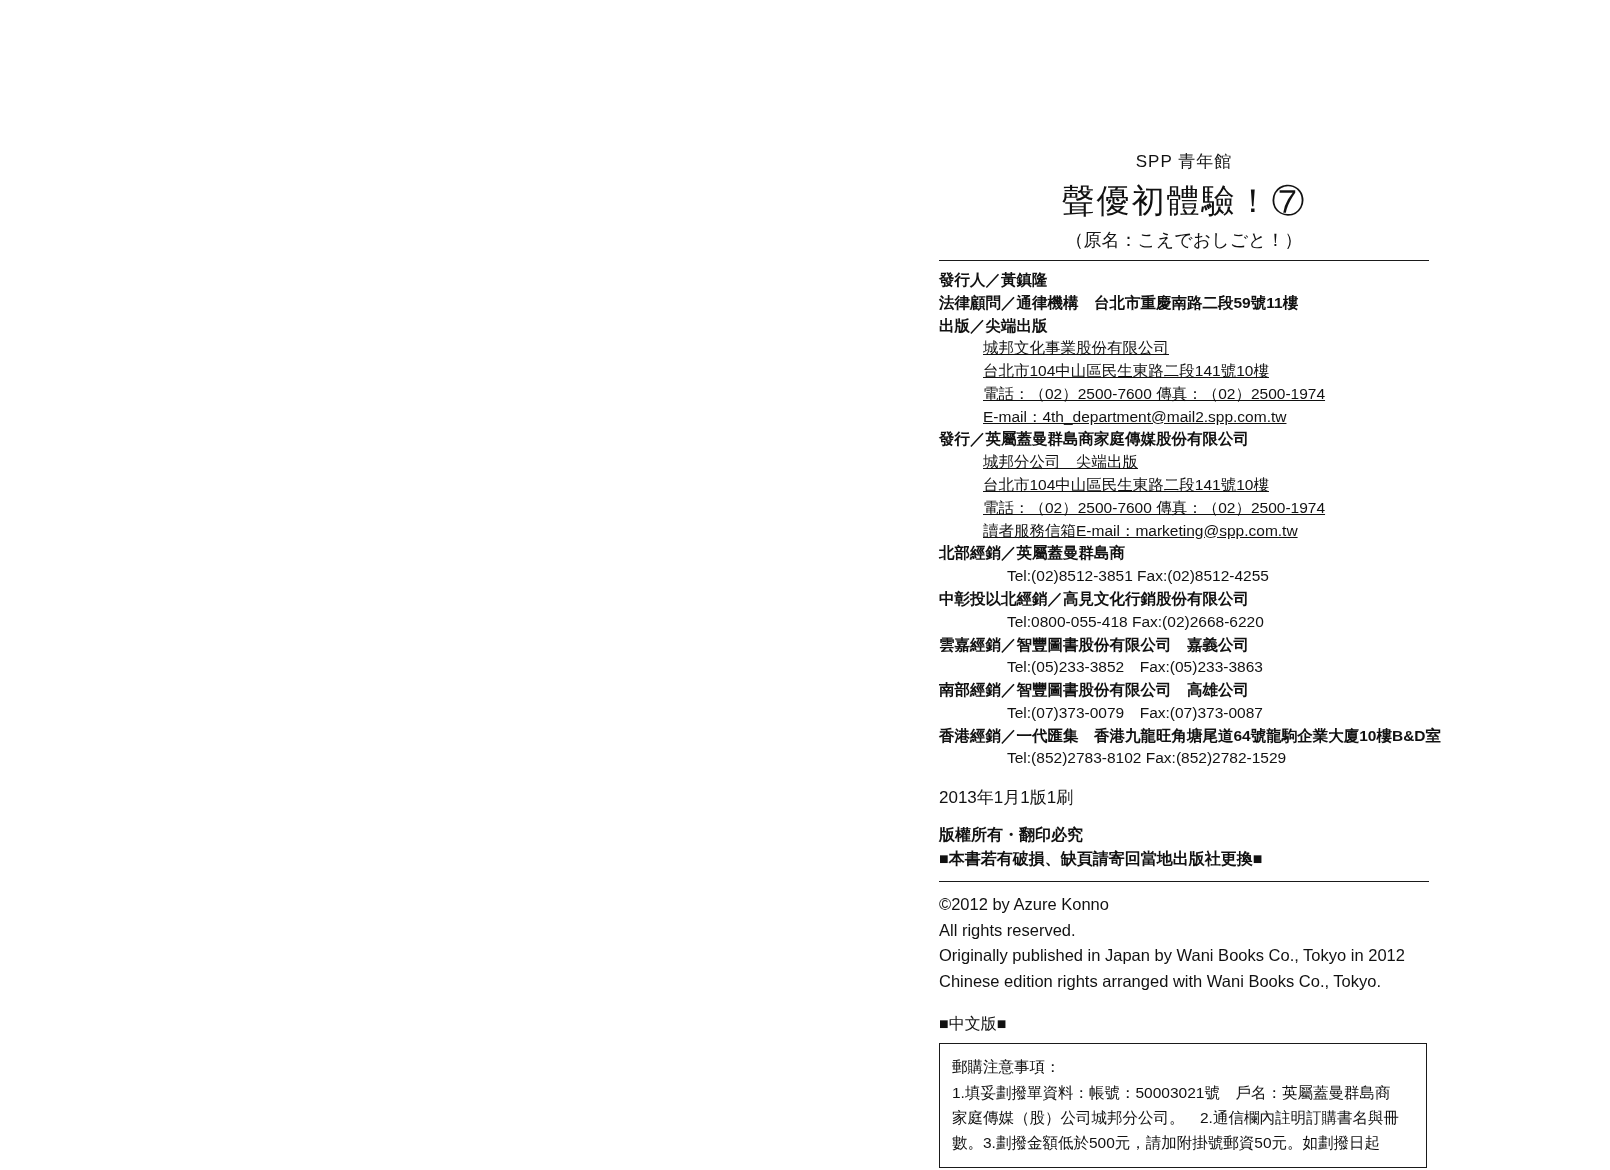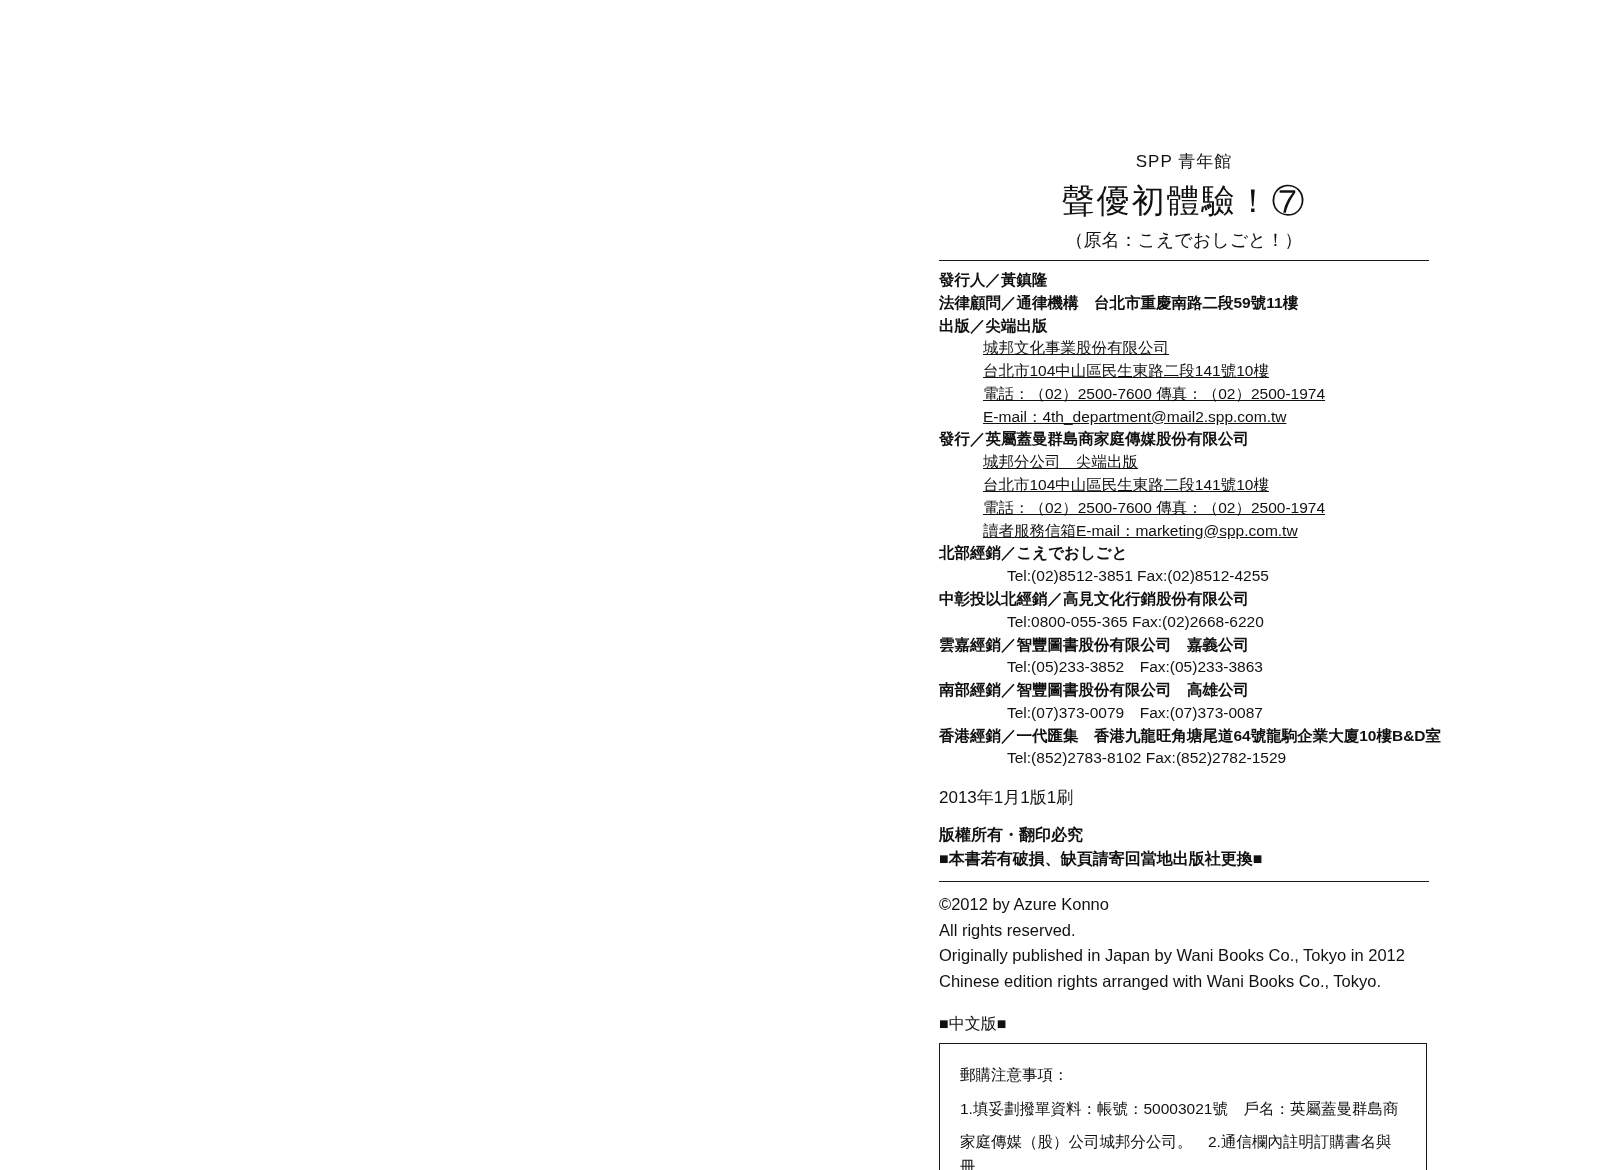--- a/index.html
+++ b/index.html
@@ -100,21 +100,21 @@
     margin-bottom: 8px;
   }
   .notice-box {
     border: 1px solid #1a1a1a;
     padding: 10px 12px 12px 12px;
     font-size: 15.5px;
     line-height: 1.62;
     width: 462px;
   }
   .notice-box div {
-    margin: 8px;
+    margin: 0;
   }
 </style>
 </head>
 <body>
 
 <div class="page">
   <div class="colophon">
 
     <div class="imprint">SPP 青年館</div>
     <div class="title">聲優初體驗！⑦</div>
@@ -128,24 +128,24 @@
       <div class="row lbl">出版／尖端出版</div>
       <div class="row ind1">城邦文化事業股份有限公司</div>
       <div class="row ind1">台北市104中山區民生東路二段141號10樓</div>
       <div class="row ind1">電話：（02）2500-7600 傳真：（02）2500-1974</div>
       <div class="row ind1">E-mail：4th_department@mail2.spp.com.tw</div>
       <div class="row lbl">發行／英屬蓋曼群島商家庭傳媒股份有限公司</div>
       <div class="row ind1">城邦分公司　尖端出版</div>
       <div class="row ind1">台北市104中山區民生東路二段141號10樓</div>
       <div class="row ind1">電話：（02）2500-7600 傳真：（02）2500-1974</div>
       <div class="row ind1">讀者服務信箱E-mail：marketing@spp.com.tw</div>
-      <div class="row lbl">北部經銷／こえでおしごと</div>
+      <div class="row lbl">北部經銷／英屬蓋曼群島商</div>
       <div class="row ind2">Tel:(02)8512-3851 Fax:(02)8512-4255</div>
       <div class="row lbl">中彰投以北經銷／高見文化行銷股份有限公司</div>
-      <div class="row ind2">Tel:0800-055-365 Fax:(02)2668-6220</div>
+      <div class="row ind2">Tel:0800-055-418 Fax:(02)2668-6220</div>
       <div class="row lbl">雲嘉經銷／智豐圖書股份有限公司　嘉義公司</div>
       <div class="row ind2">Tel:(05)233-3852　Fax:(05)233-3863</div>
       <div class="row lbl">南部經銷／智豐圖書股份有限公司　高雄公司</div>
       <div class="row ind2">Tel:(07)373-0079　Fax:(07)373-0087</div>
       <div class="row lbl">香港經銷／一代匯集　香港九龍旺角塘尾道64號龍駒企業大廈10樓B&amp;D室</div>
       <div class="row ind2">Tel:(852)2783-8102  Fax:(852)2782-1529</div>
     </div>
 
     <div class="printline">2013年1月1版1刷</div>
 

